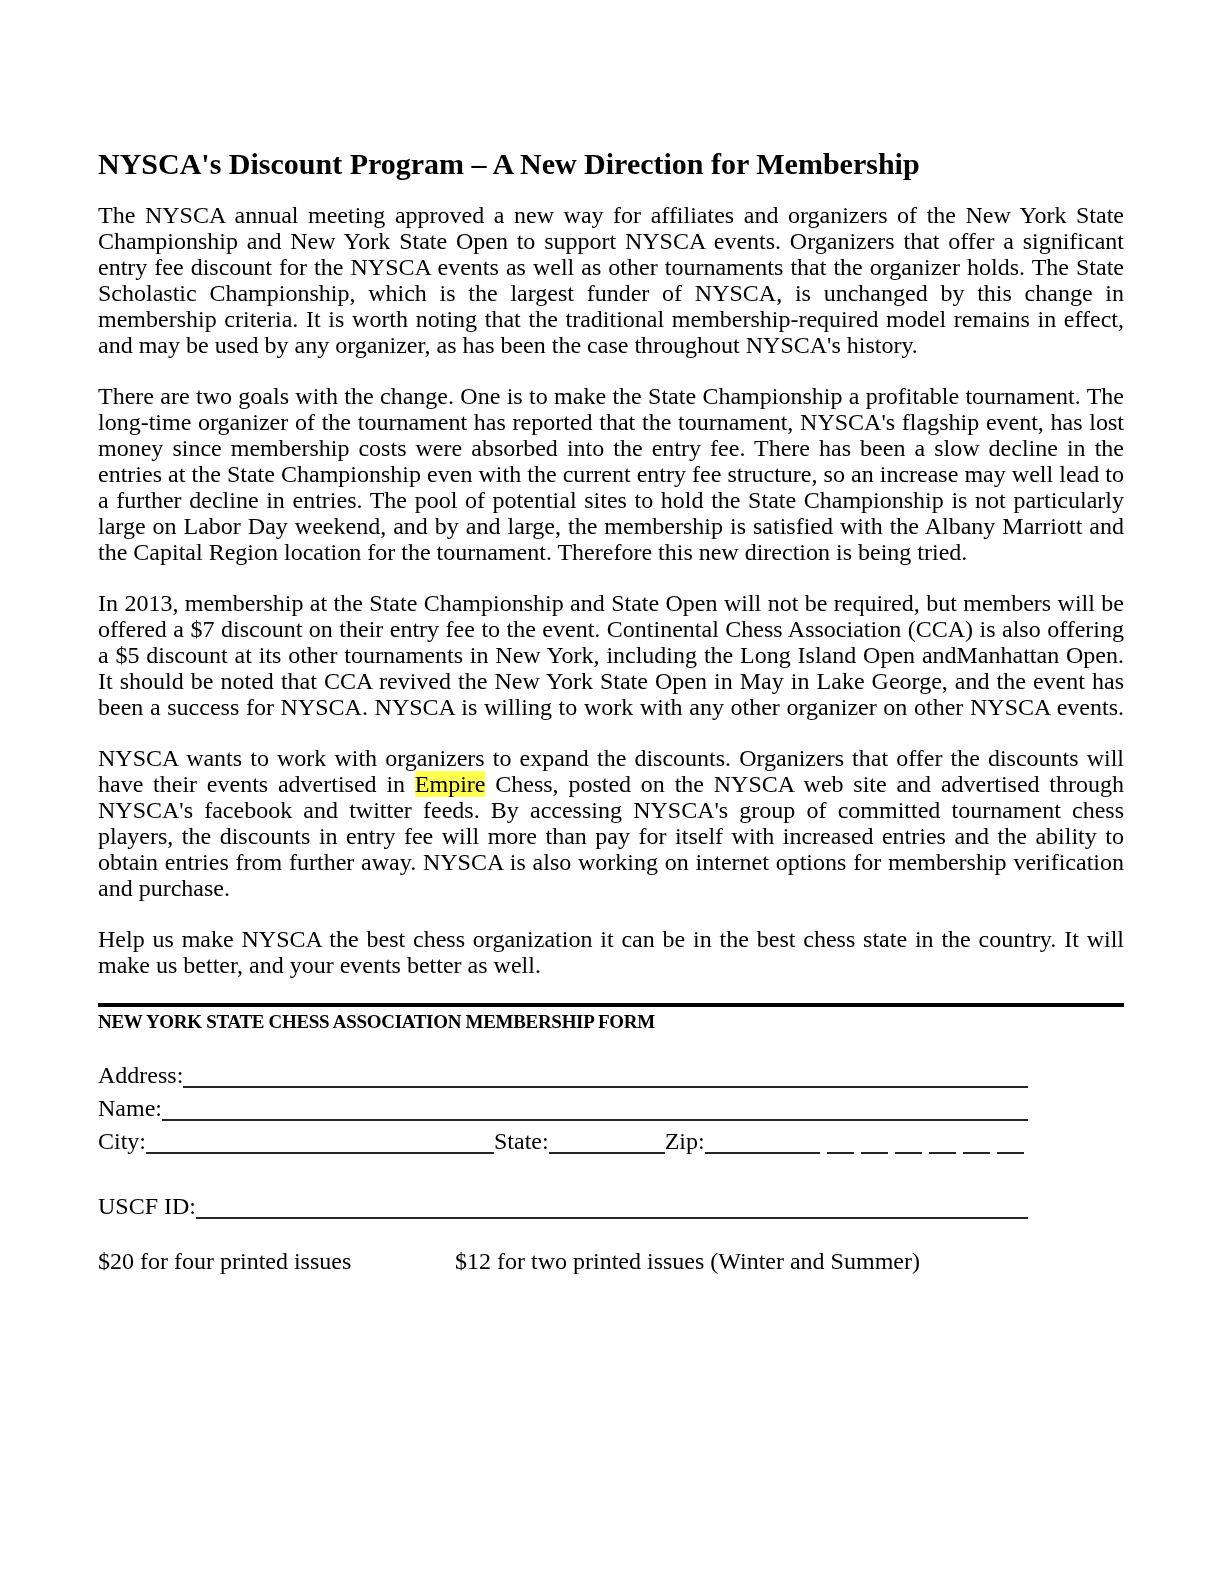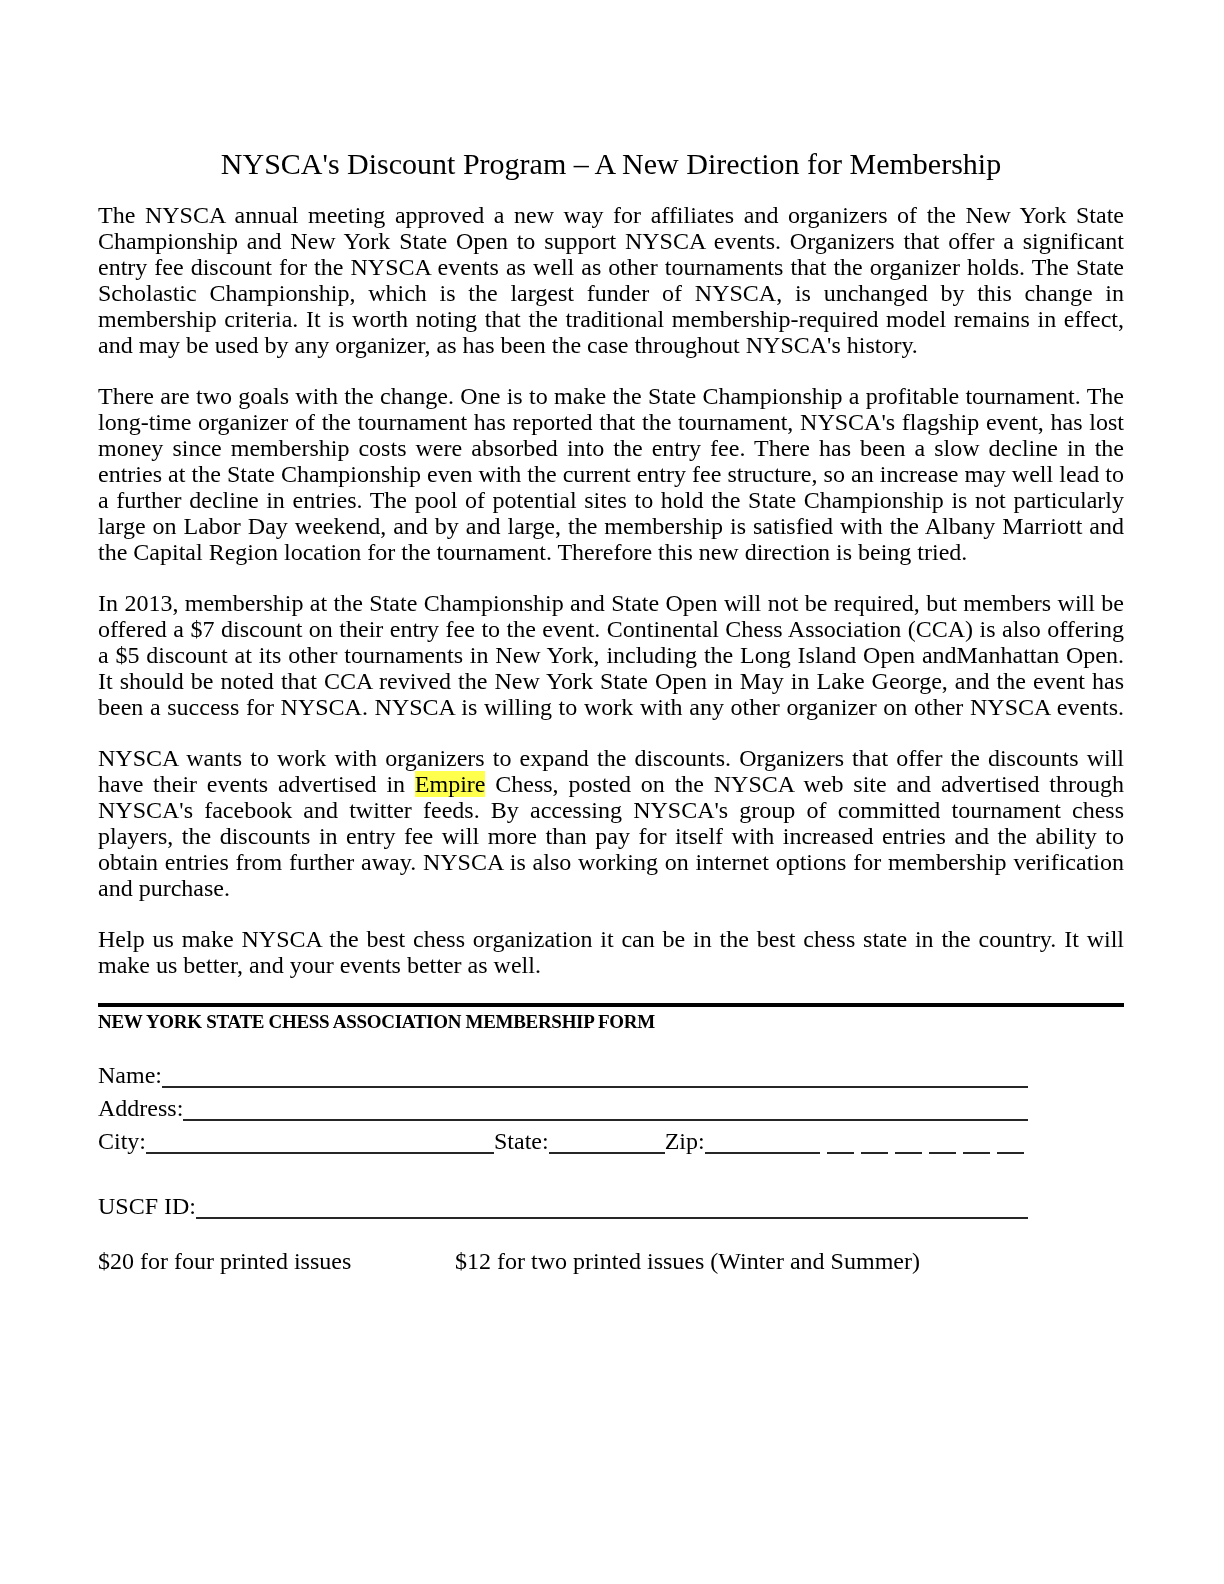--- a/index.html
+++ b/index.html
@@ -6,21 +6,21 @@
   html, body { margin: 0; padding: 0; }
   body {
     width: 1224px; height: 1584px;
     background: #ffffff; color: #000000;
     font-family: "Liberation Serif", "DejaVu Serif", serif;
     overflow: hidden;
   }
   .page { padding: 146px 100px 0 98px; }
 
   .doc-title {
-    font-size: 30px; font-weight: 400; text-align: center;
+    font-size: 30px; font-weight: 700; 
     line-height: 1.2; margin: 0 0 20px 0;
   }
   .para {
     font-size: 24px; line-height: 26px; text-align: justify;
     margin: 0 0 25px 0;
   }
   .force-justify { text-align-last: justify; }
   .hl { background: var(--hl, #ffff4e); }
 
   .rule { height: 4px; background: #000; margin: 0 0 4px 0; }
@@ -63,26 +63,26 @@
 
   <p class="para">Help us make NYSCA the best chess organization it can be in the best chess state in the country.  It will make us better, and your events better as well.</p>
 
   <div class="rule"></div>
 
   <h2 class="form-heading">NEW YORK STATE CHESS ASSOCIATION MEMBERSHIP FORM</h2>
 
   <div class="form-block">
 
     <div class="form-row">
-      <span class="label">Name:</span>
+      <span class="label">Address:</span>
       <span class="fill"></span>
     </div>
 
     <div class="form-row">
-      <span class="label">Address:</span>
+      <span class="label">Name:</span>
       <span class="fill"></span>
     </div>
 
     <div class="form-row">
       <span class="label">City:</span>
       <span class="fill fill-city"></span>
       <span class="label">State:</span>
       <span class="fill fill-state"></span>
       <span class="label">Zip:</span>
       <span class="zip-solid"></span>

